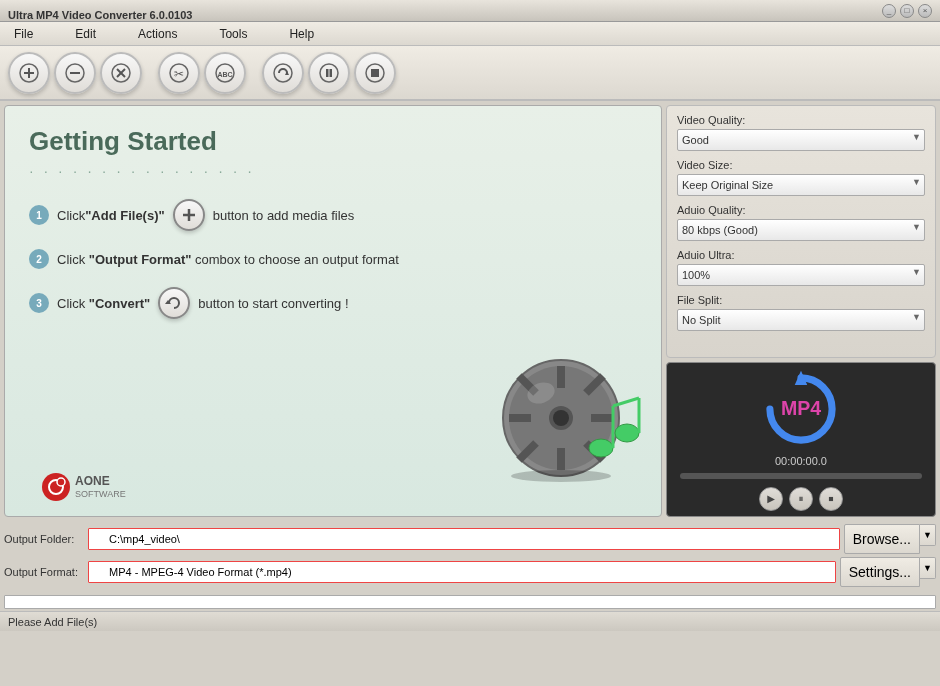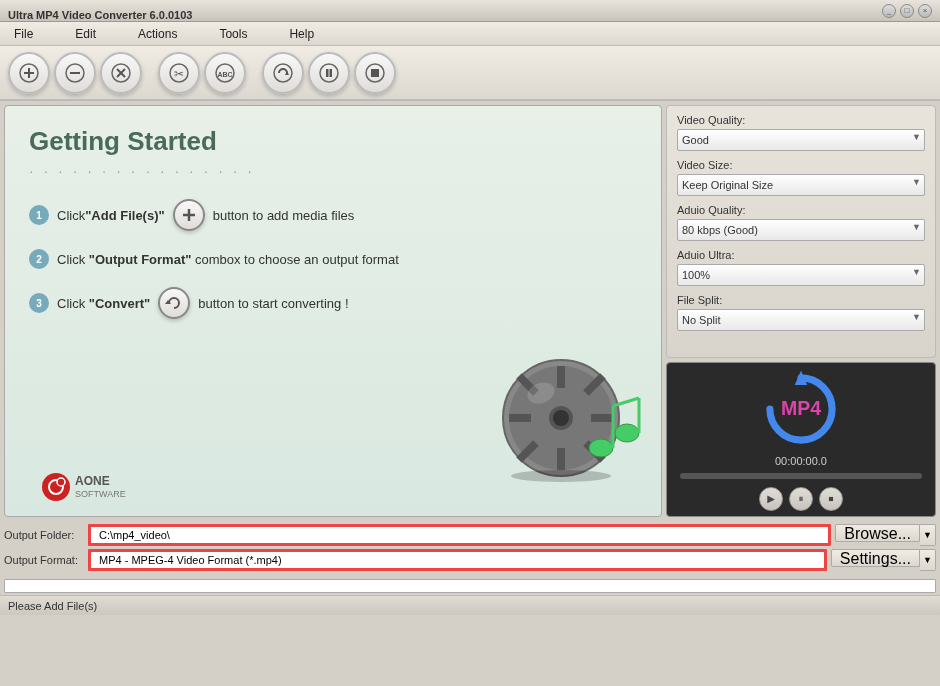--- a/index.html
+++ b/index.html
@@ -285,31 +285,31 @@
     .output-label {
       width: 80px;
       font-size: 11px;
       color: #333;
       flex-shrink: 0;
     }
     .output-input {
       flex: 1;
       height: 22px;
       background: white;
-      border: 3px solid #ef4444;
+      border: 1px solid #ef4444;
       font-size: 11px;
-      padding: 0 8px;
+      padding: 0 20px;
       border-radius: 1px;
     }
     .output-btn {
-      height: 18px;
+      height: 30px;
       padding: 0 8px;
       background: linear-gradient(to bottom, #f0ece4, #dcd8d0);
       border: 1px solid #aaa;
-      font-size: 16px;
+      font-size: 14px;
       cursor: pointer;
       white-space: nowrap;
       border-radius: 2px;
     }
     .output-btn-arrow {
       height: 22px;
       width: 16px;
       background: linear-gradient(to bottom, #f0ece4, #dcd8d0);
       border: 1px solid #aaa;
       border-left: none;

